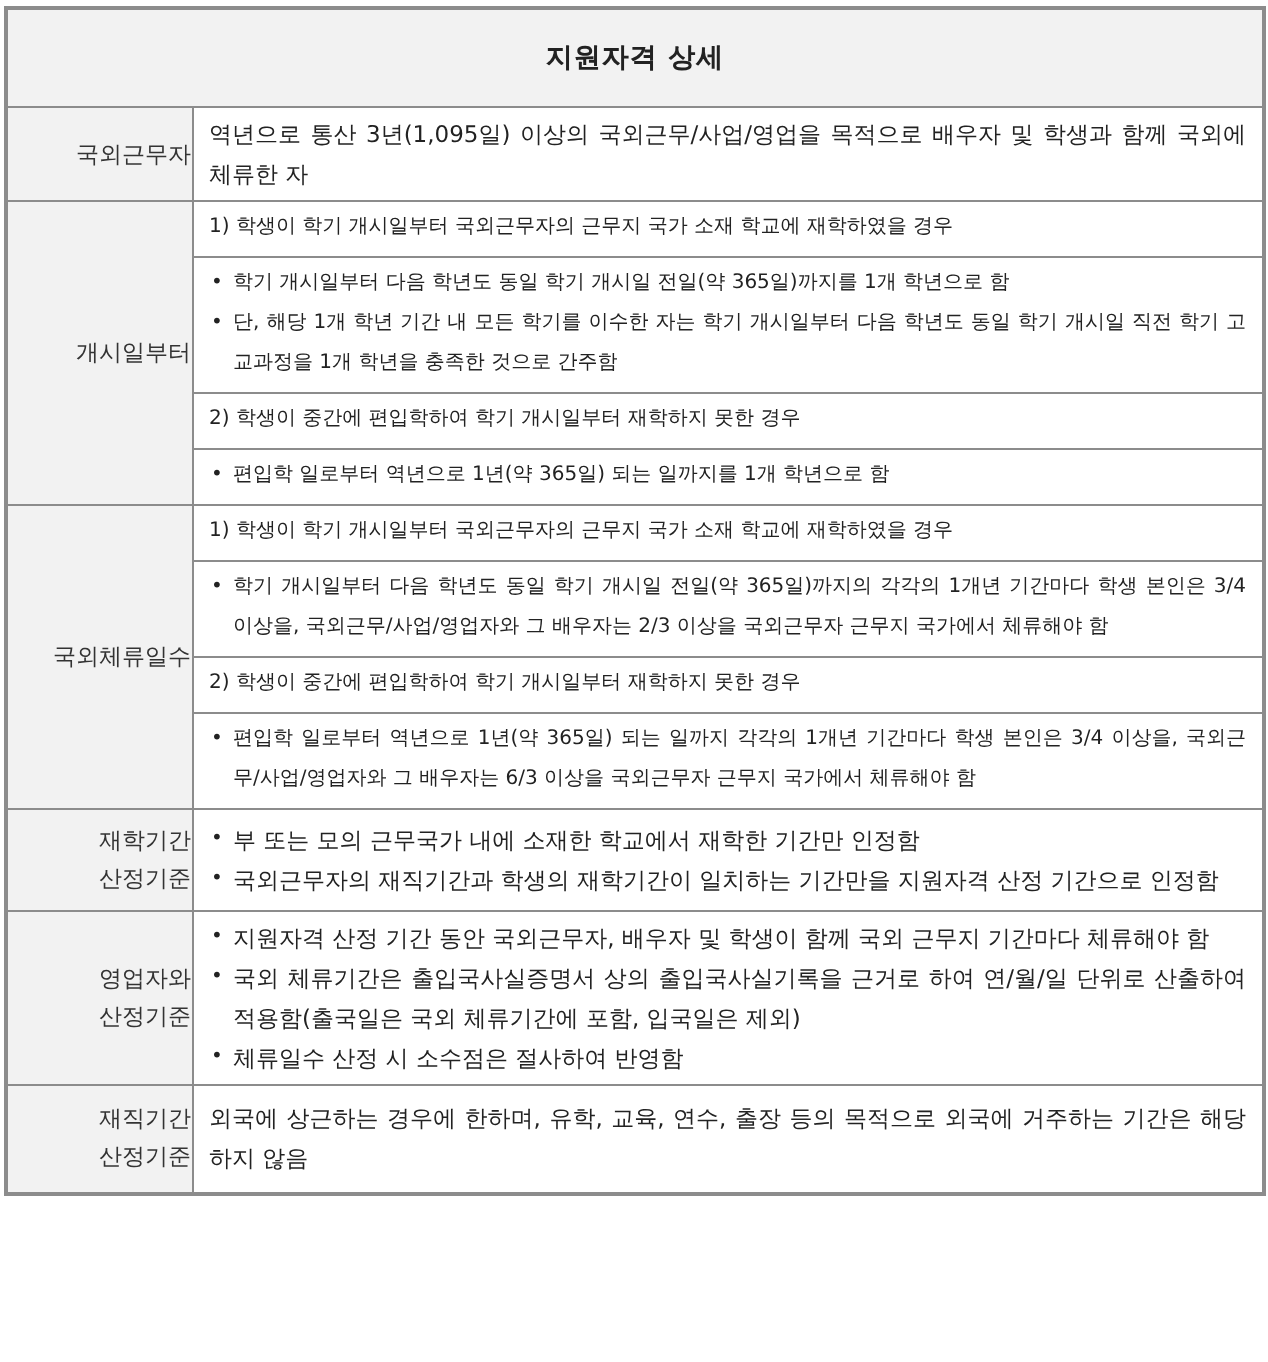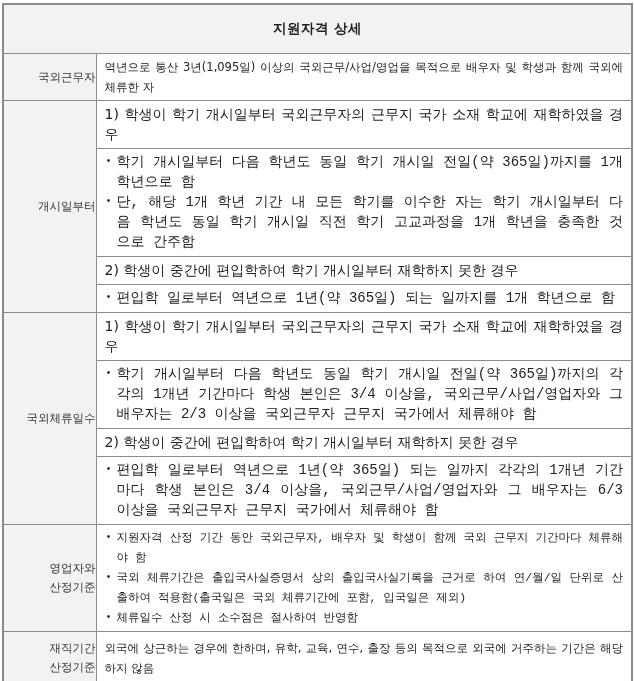--- a/index.html
+++ b/index.html
@@ -5,23 +5,23 @@
     html, body { margin: 0; padding: 0; background: #ffffff; }
     body { width: 634px; height: 681px; overflow: hidden; font-family: "DejaVu Sans", "Liberation Sans", sans-serif; color: #222; }
     .wrap { position: absolute; left: 2px; top: 3px; width: 629px; }
     table { border-collapse: collapse; width: 629px; table-layout: fixed; }
     td, th { border: 1px solid #8c8c8c; padding: 0; vertical-align: middle; }
     th.title { background: #f2f2f2; height: 48px; font-size: 13.5px; font-weight: bold; letter-spacing: 0.5px; border-width: 2px 2px 1px 2px; }
     td.label { background: #f2f2f2; width: 92px; text-align: right; font-size: 11.5px; line-height: 19px; color: #333; border-left-width: 2px; }
     td.content { font-size: 11.5px; line-height: 20px; padding: 3px 8px 3px 8px; color: #222; text-align: justify; border-right-width: 2px; }
     tr.last td { border-bottom-width: 2px; }
     .sub { padding: 0; }
-    .sub-row { padding: 3px 8px 4px 8px; border-bottom: 1px solid #8c8c8c; font-size: 14px; line-height: 20px; }
+    .sub-row { padding: 3px 8px 4px 8px; border-bottom: 1px solid #8c8c8c; font-size: 10px; line-height: 20px; }
     .sub-row:last-child { border-bottom: none; }
-    .bullet { position: relative; padding-left: 12px; font-family: Liberation Mono, monospace; }
+    .bullet { position: relative; padding-left: 12px; }
     .bullet::before { content: "•"; position: absolute; left: 1px; top: 0; font-size: 10px; }
     .lbl-text { display: block; }
   </style>
 </head>
 <body>
 
 <div class="wrap">
 <table>
   <colgroup>
         <col style="width:93px">
@@ -68,20 +68,30 @@
         <div class="sub-row">
           <div class="bullet">학기 개시일부터 다음 학년도 동일 학기 개시일 전일(약 365일)까지의 각각의 1개년 기간마다 학생 본인은 3/4 이상을, 국외근무/사업/영업자와 그 배우자는 2/3 이상을 국외근무자 근무지 국가에서 체류해야 함</div>
         </div>
         <div class="sub-row">2) 학생이 중간에 편입학하여 학기 개시일부터 재학하지 못한 경우</div>
         <div class="sub-row">
           <div class="bullet">편입학 일로부터 역년으로 1년(약 365일) 되는 일까지 각각의 1개년 기간마다 학생 본인은 3/4 이상을, 국외근무/사업/영업자와 그 배우자는 6/3 이상을 국외근무자 근무지 국가에서 체류해야 함</div>
         </div>
       </td>
     </tr>
 
+    <tr style="height:51px">
+      <td class="label">
+        <span class="lbl-text">재학기간</span>
+        <span class="lbl-text">산정기준</span>
+      </td>
+      <td class="content">
+        <div class="bullet">부 또는 모의 근무국가 내에 소재한 학교에서 재학한 기간만 인정함</div>
+        <div class="bullet">국외근무자의 재직기간과 학생의 재학기간이 일치하는 기간만을 지원자격 산정 기간으로 인정함</div>
+      </td>
+    </tr>
 
     <tr style="height:79px">
       <td class="label">
         <span class="lbl-text">영업자와</span>
         <span class="lbl-text">산정기준</span>
       </td>
       <td class="content">
         <div class="bullet">지원자격 산정 기간 동안 국외근무자, 배우자 및 학생이 함께 국외 근무지 기간마다 체류해야 함</div>
         <div class="bullet">국외 체류기간은 출입국사실증명서 상의 출입국사실기록을 근거로 하여 연/월/일 단위로 산출하여 적용함(출국일은 국외 체류기간에 포함, 입국일은 제외)</div>
         <div class="bullet">체류일수 산정 시 소수점은 절사하여 반영함</div>

